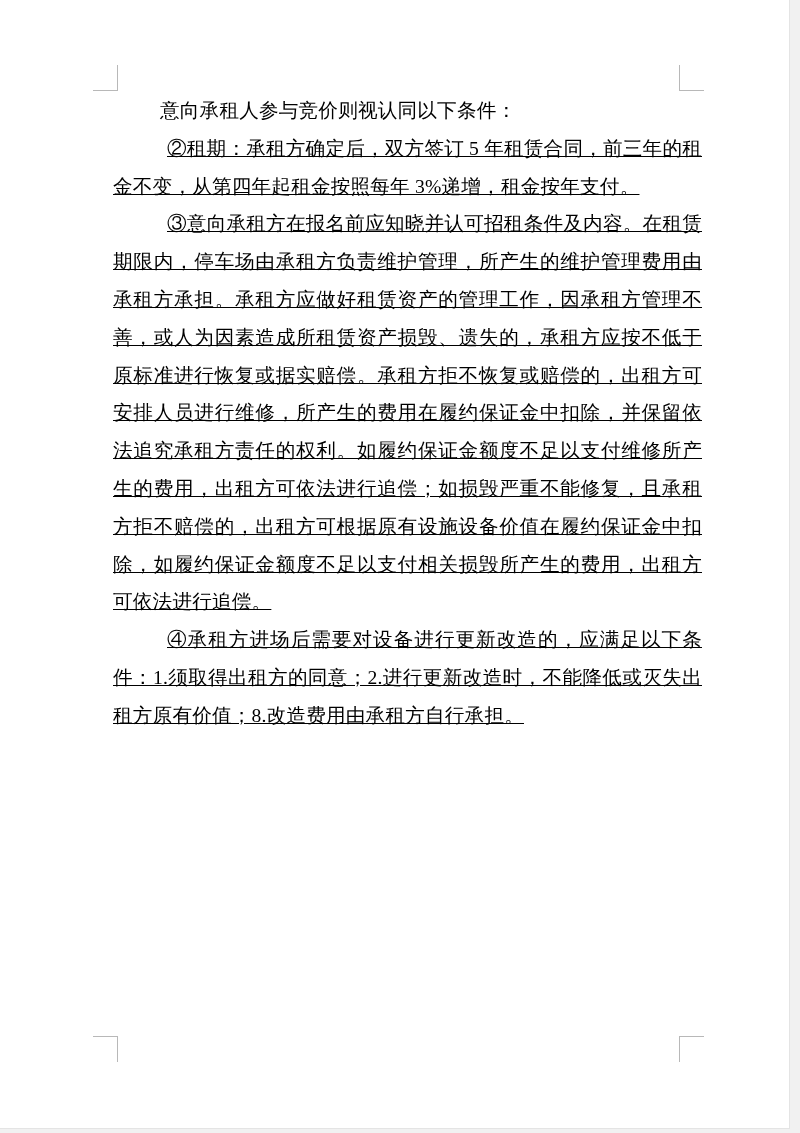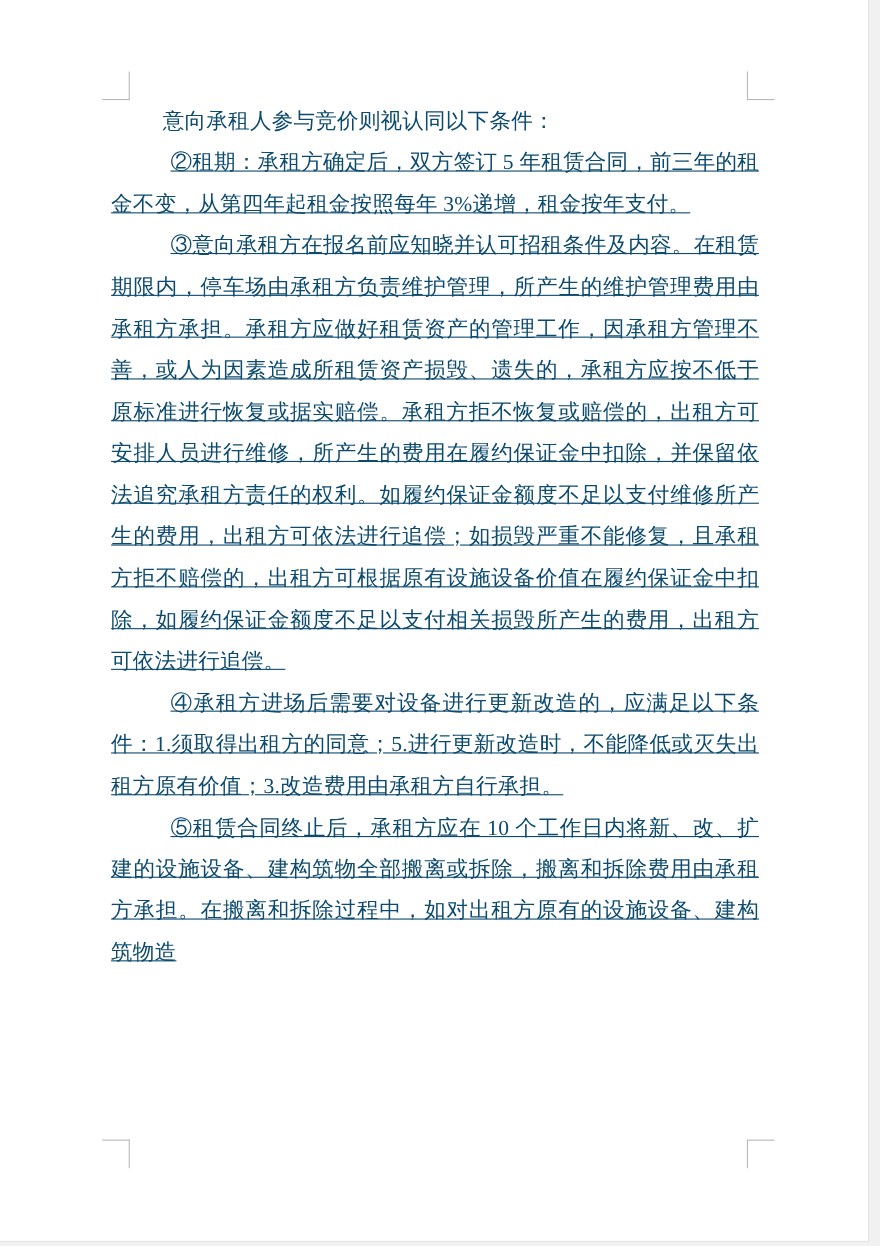--- a/index.html
+++ b/index.html
@@ -27,24 +27,24 @@
     width: 24px;
     height: 25px;
   }
   .crop.tl { left: 93px;  top: 65px;   border-right: 1px solid #b8b8b8; border-bottom: 1px solid #b8b8b8; }
   .crop.tr { left: 679px; top: 65px;   border-left: 1px solid #b8b8b8;  border-bottom: 1px solid #b8b8b8; }
   .crop.bl { left: 93px;  top: 1036px; border-right: 1px solid #b8b8b8; border-top: 1px solid #b8b8b8; }
   .crop.br { left: 679px; top: 1036px; border-left: 1px solid #b8b8b8;  border-top: 1px solid #b8b8b8; }
 
   .textarea {
     position: absolute;
-    left: 101px;
+    left: 113px;
     top: 92px;
     width: 589px;
-    color: #0c4a6e;
+    color: #000000;
     font-size: 19.6px;
     line-height: 37.8px;
     text-align: justify;
     text-justify: inter-character;
     letter-spacing: 0.2px;
     -webkit-font-smoothing: antialiased;
   }
   .textarea p {
     margin: 0;
     padding: 0;
@@ -60,17 +60,16 @@
 
   <div class="crop tl"></div>
   <div class="crop tr"></div>
   <div class="crop bl"></div>
   <div class="crop br"></div>
 
   <div class="textarea">
     <p class="indent-small">意向承租人参与竞价则视认同以下条件：</p>
     <p class="indent-normal">②租期：承租方确定后，双方签订 5 年租赁合同，前三年的租金不变，从第四年起租金按照每年 3%递增，租金按年支付。</p>
     <p class="indent-normal">③意向承租方在报名前应知晓并认可招租条件及内容。在租赁期限内，停车场由承租方负责维护管理，所产生的维护管理费用由承租方承担。承租方应做好租赁资产的管理工作，因承租方管理不善，或人为因素造成所租赁资产损毁、遗失的，承租方应按不低于原标准进行恢复或据实赔偿。承租方拒不恢复或赔偿的，出租方可安排人员进行维修，所产生的费用在履约保证金中扣除，并保留依法追究承租方责任的权利。如履约保证金额度不足以支付维修所产生的费用，出租方可依法进行追偿；如损毁严重不能修复，且承租方拒不赔偿的，出租方可根据原有设施设备价值在履约保证金中扣除，如履约保证金额度不足以支付相关损毁所产生的费用，出租方可依法进行追偿。</p>
-    <p class="indent-normal">④承租方进场后需要对设备进行更新改造的，应满足以下条件：1.须取得出租方的同意；5.进行更新改造时，不能降低或灭失出租方原有价值；3.改造费用由承租方自行承担。</p>
-    <p class="indent-normal">⑤租赁合同终止后，承租方应在 10 个工作日内将新、改、扩建的设施设备、建构筑物全部搬离或拆除，搬离和拆除费用由承租方承担。在搬离和拆除过程中，如对出租方原有的设施设备、建构筑物造</p>
+    <p class="indent-normal">④承租方进场后需要对设备进行更新改造的，应满足以下条件：1.须取得出租方的同意；2.进行更新改造时，不能降低或灭失出租方原有价值；8.改造费用由承租方自行承担。</p>
   </div>
 
 </div>
 
 </body></html>

